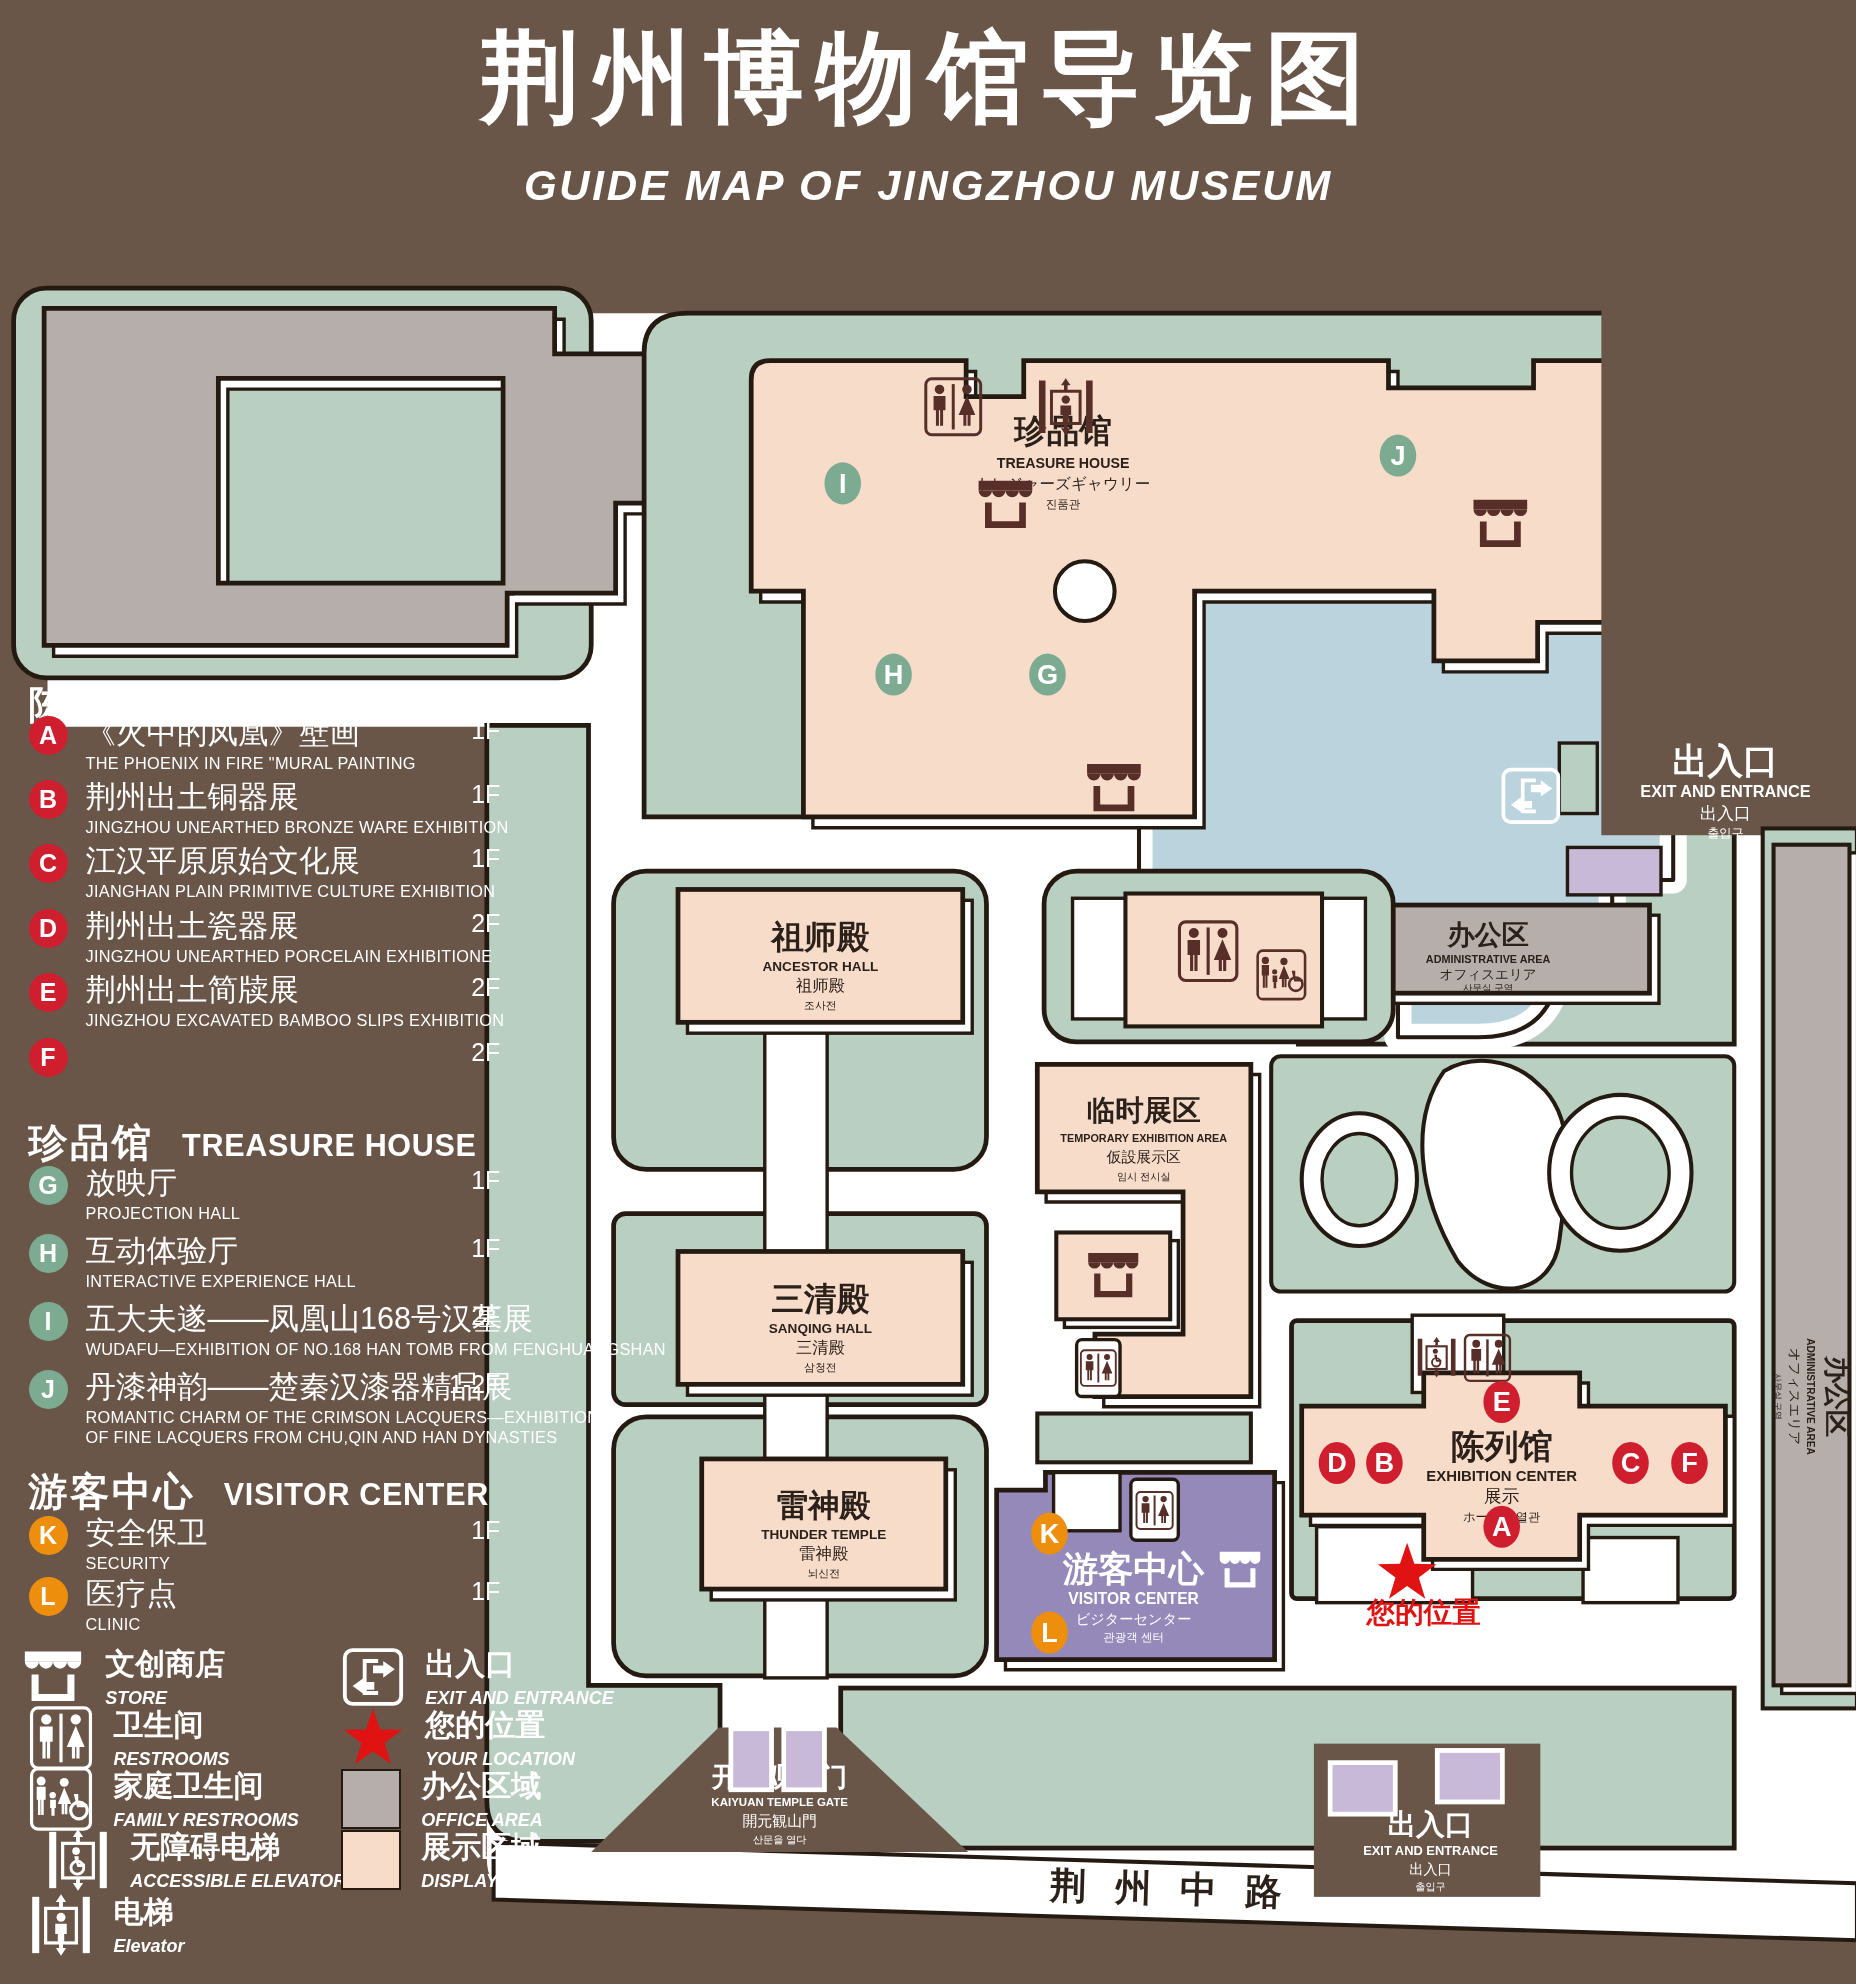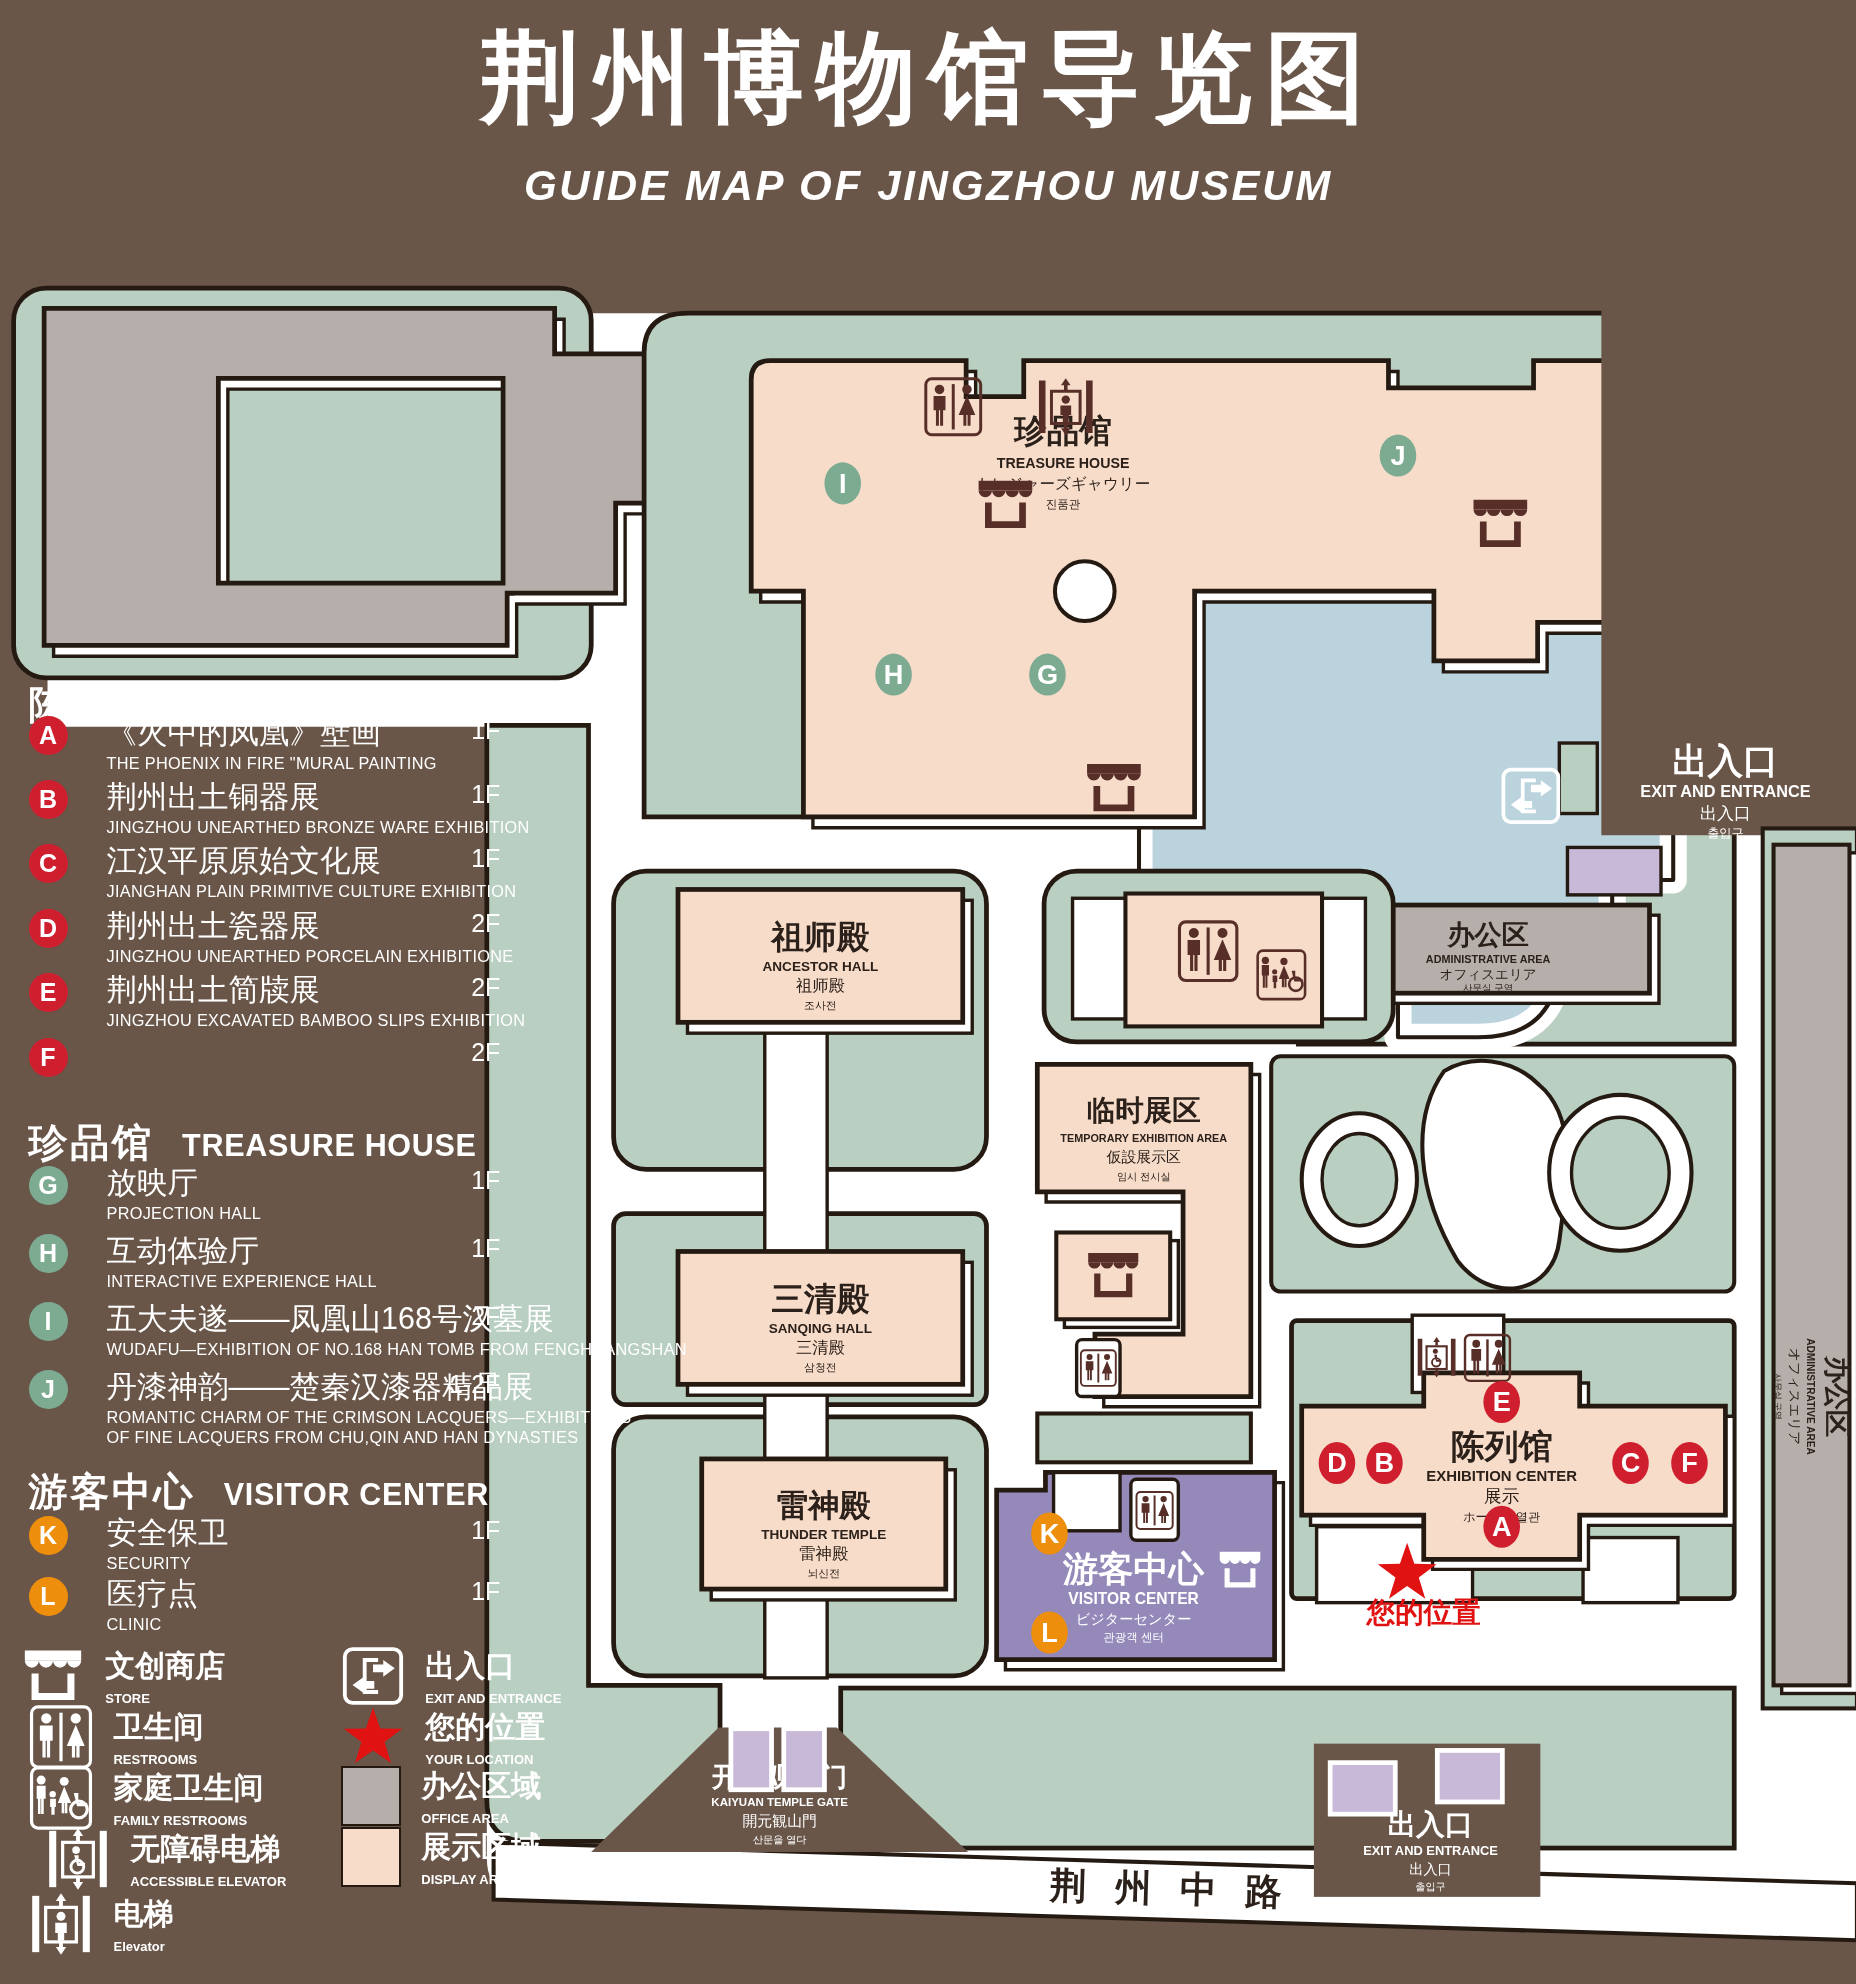--- a/index.html
+++ b/index.html
@@ -12,29 +12,29 @@
   .title-en{font-size:42px;font-weight:bold;letter-spacing:2.7px;margin-top:15px;font-style:italic;}
   
   .legend{position:absolute;left:19px;top:675px;width:503px;height:1308px;color:#fff;}
   .lhead{position:absolute;left:9.5px;display:flex;align-items:baseline;white-space:nowrap;}
   .lhead-zh{font-size:39px;font-weight:bold;letter-spacing:2.7px;}
   .lhead-en{font-size:30.5px;font-weight:bold;margin-left:28.5px;letter-spacing:0.7px;}
   .lrow{position:absolute;left:9.5px;width:484px;}
   .badge{position:absolute;left:0;top:0;width:39px;height:39px;border-radius:50%;
          text-align:center;line-height:39px;font-size:25px;font-weight:bold;color:#fff;}
   .b-red{background:#cf1f2f;} .b-green{background:#7cab92;} .b-orange{background:#ee8e0d;}
-  .ltxt{margin-left:78px;margin-right:81px;}
+  .ltxt{margin-left:57px;margin-right:81px;}
   .lzh{font-size:30.5px;line-height:1.1;white-space:nowrap;}
   .len{font-size:16.3px;margin-top:4.1px;letter-spacing:0.3px;white-space:nowrap;}
   .floor{position:absolute;right:12.2px;top:0;font-size:25px;}
   .srow{position:absolute;display:flex;align-items:center;}
   .sicon{width:64px;height:64px;flex:0 0 64px;color:#fff;}
   .slab{margin-left:20.3px;}
   .szh{font-size:30px;font-weight:bold;white-space:nowrap;}
-  .sen{font-size:13px;font-weight:bold;margin-top:3.4px;white-space:nowrap;}
+  .sen{font-size:18px;font-weight:bold;margin-top:3.4px;white-space:nowrap;font-style:italic;}
   .swatch{width:60px;height:60px;border:2.7px solid #241a12;box-sizing:border-box;flex:0 0 60px;}
   .sw-office{background:#b5aeaa;} .sw-display{background:#f8dcca;}
   
   text{font-family:"Liberation Sans","DejaVu Sans",sans-serif;}
   .mt{fill:#2b211a;text-anchor:middle;}
   .mt-b{font-weight:bold;}
   .wt{fill:#ffffff;text-anchor:middle;}
   .redt{fill:#e01212;font-weight:bold;text-anchor:middle;}
   .mk{font-weight:bold;fill:#fff;text-anchor:middle;}
 </style>

